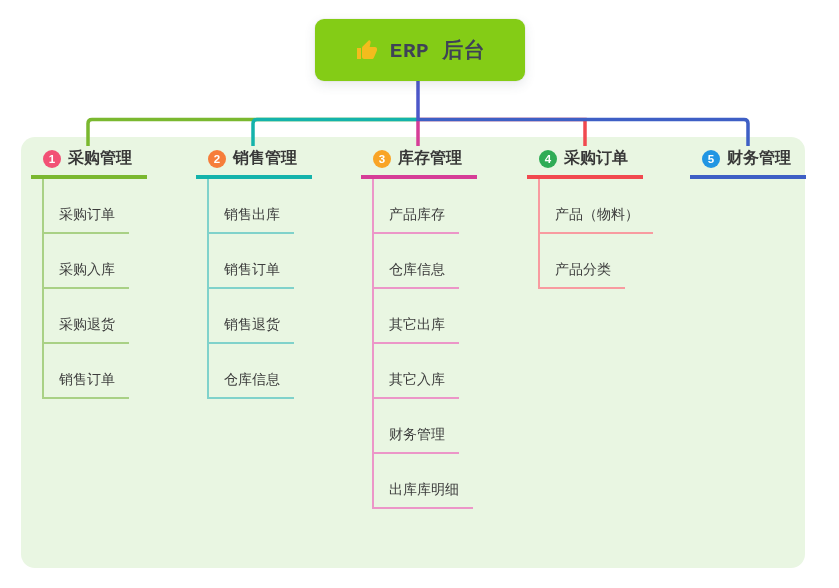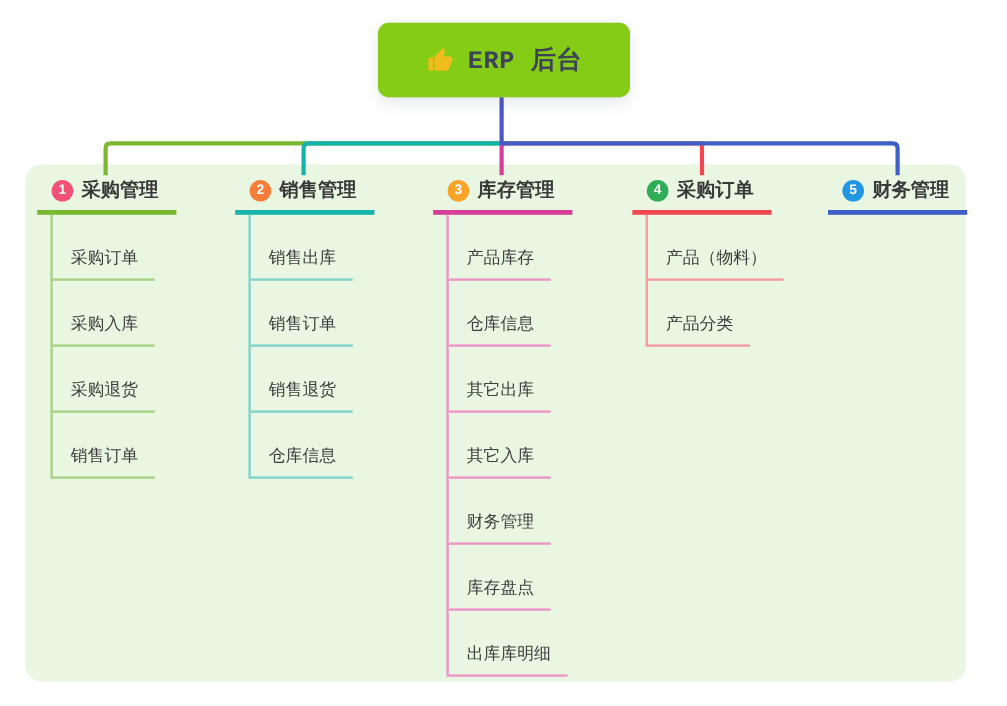--- a/index.html
+++ b/index.html
@@ -135,23 +135,20 @@
   </div>
 
   <div class="child">
     <span>其它入库</span>
   </div>
 
   <div class="child">
     <span>财务管理</span>
   </div>
 
-  <div class="child">
-    <span>库存盘点</span>
-  </div>
 
   <div class="child">
     <span>出库库明细</span>
   </div>
 </div>
   </div>
 
   <div class="branch" style="left: 527px; --line: #f1494f; --light: #f89ba0; --badge: #2fac55;">
     <div class="branch-header">
       <span class="badge">4</span>

